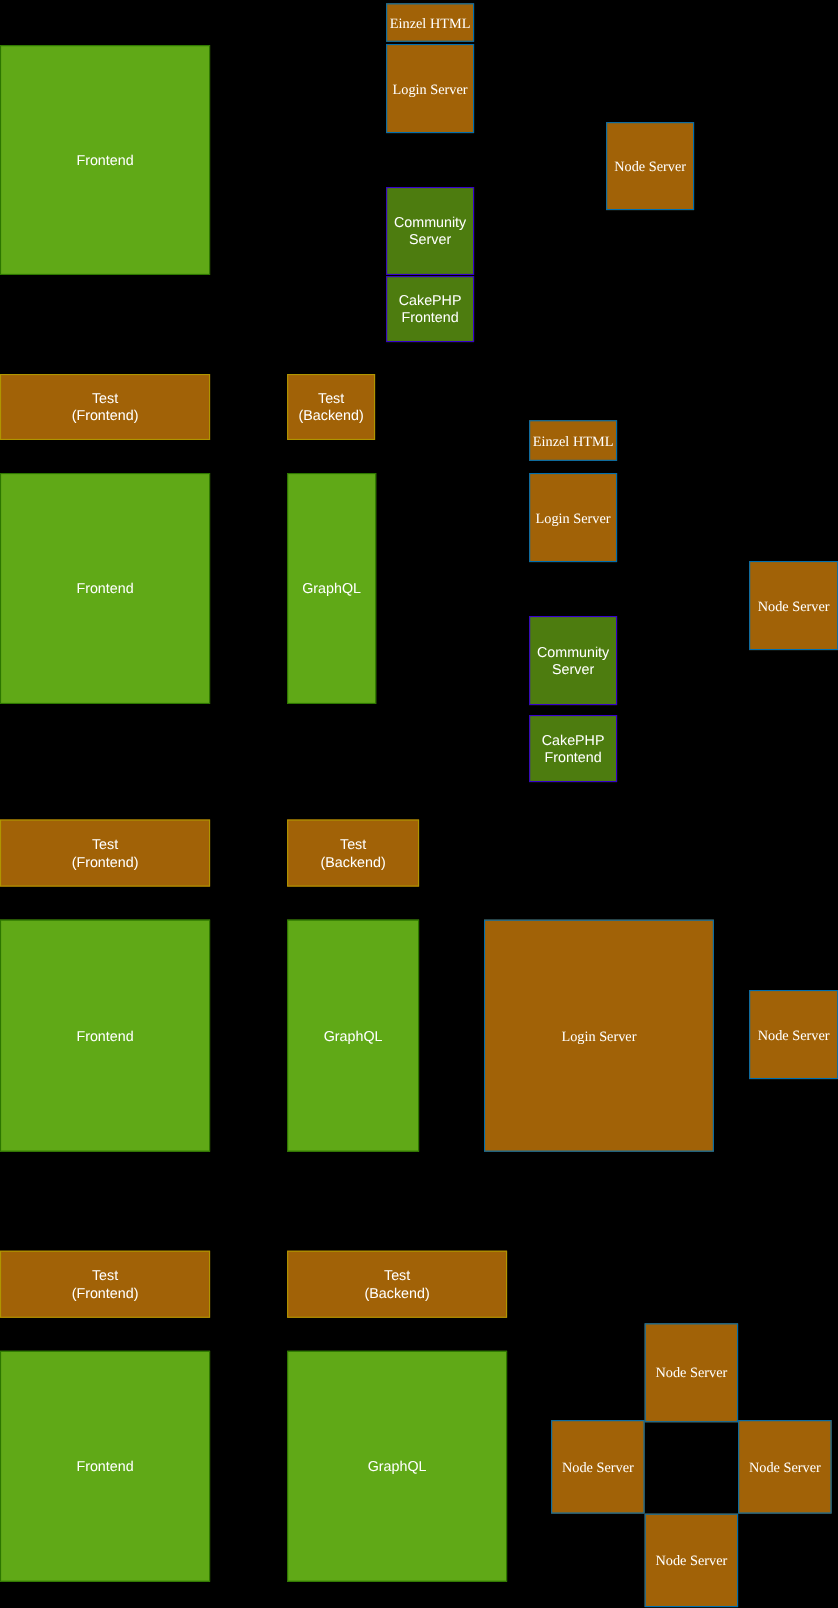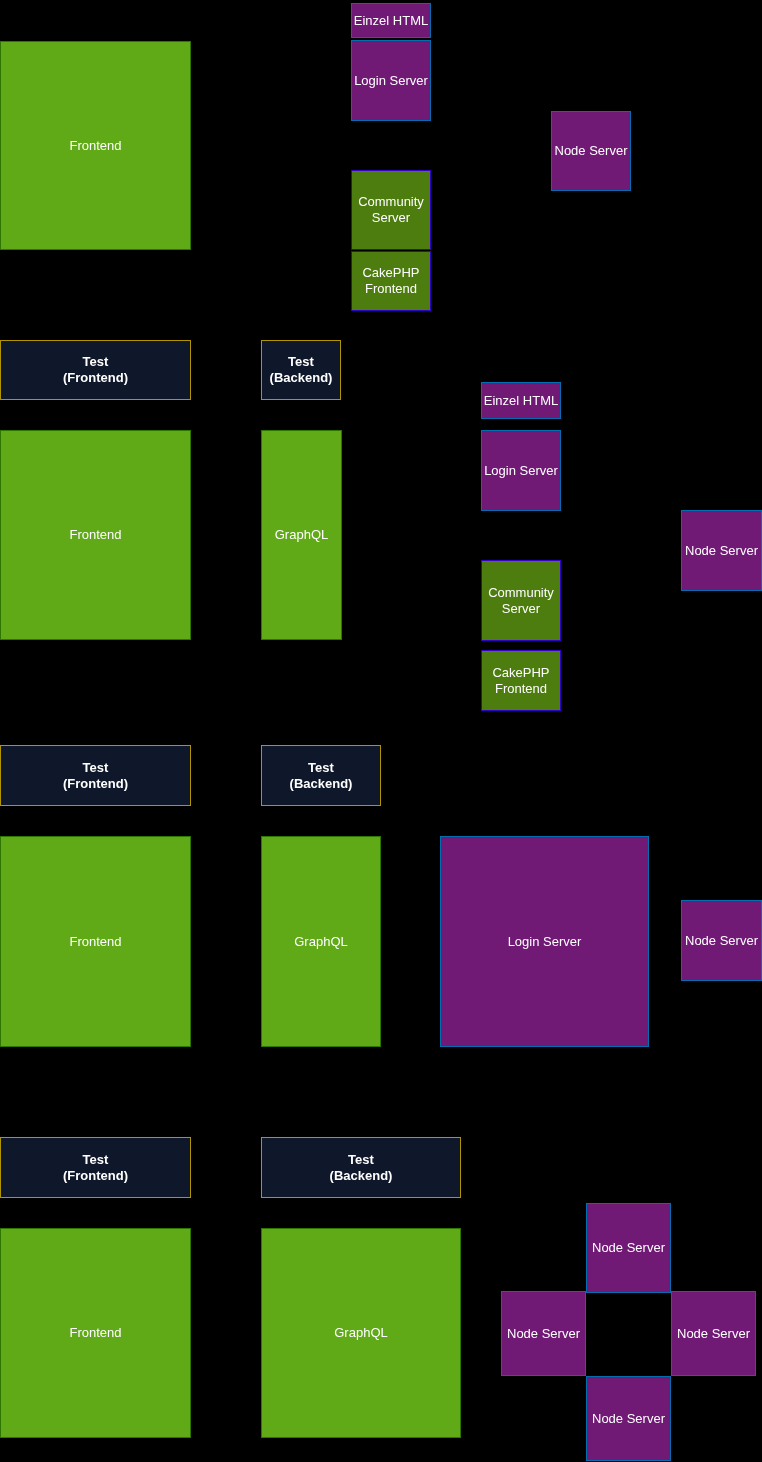--- a/index.html
+++ b/index.html
@@ -22,23 +22,23 @@
     justify-content: center;
     text-align: center;
     color: #ffffff;
     font-size: 13px;
     line-height: 1.2;
     white-space: pre-line;
     box-sizing: border-box;
     border: 1px solid transparent;
   }
   .node.green  { background: #60A917; border-color: #2D7600; }
-  .node.blue   { background: #701a75; border-color: #006EAF; }
+  .node.blue   { background: #a16207; border-color: #006EAF; font-family: Liberation Serif, serif; }
   .node.purple { background: #4d7c0f; border-color: #3700CC; }
-  .node.yellow { background: #0f172a; border-color: #B09500; font-weight: bold; }
+  .node.yellow { background: #a16207; border-color: #B09500; }
 </style>
 </head>
 <body>
 
 <div class="canvas">
 
   <div class="node green" style="left:0px;   top:41px;   width:191px; height:209px;">Frontend</div>
   <div class="node blue" style="left:351px; top:3px;    width:80px;  height:35px;">Einzel HTML</div>
   <div class="node blue" style="left:351px; top:40px;   width:80px;  height:81px;">Login Server</div>
   <div class="node blue" style="left:551px; top:111px;  width:80px;  height:80px;">Node Server</div>

